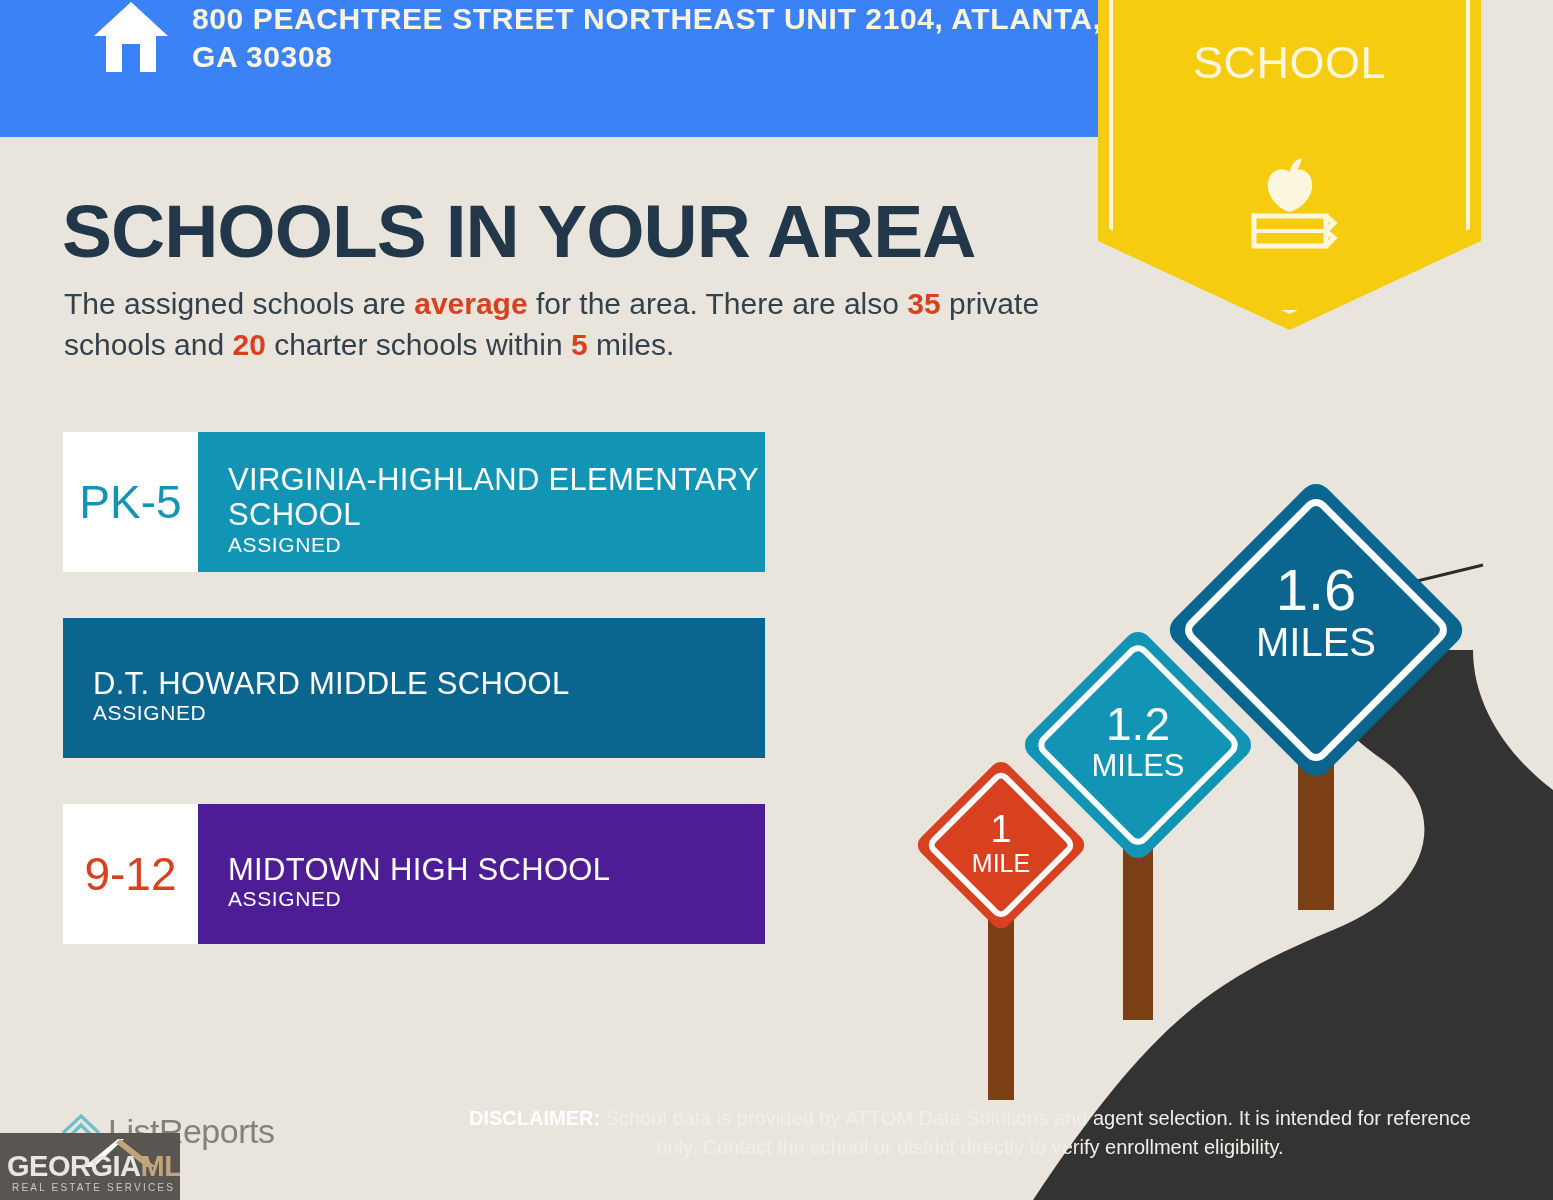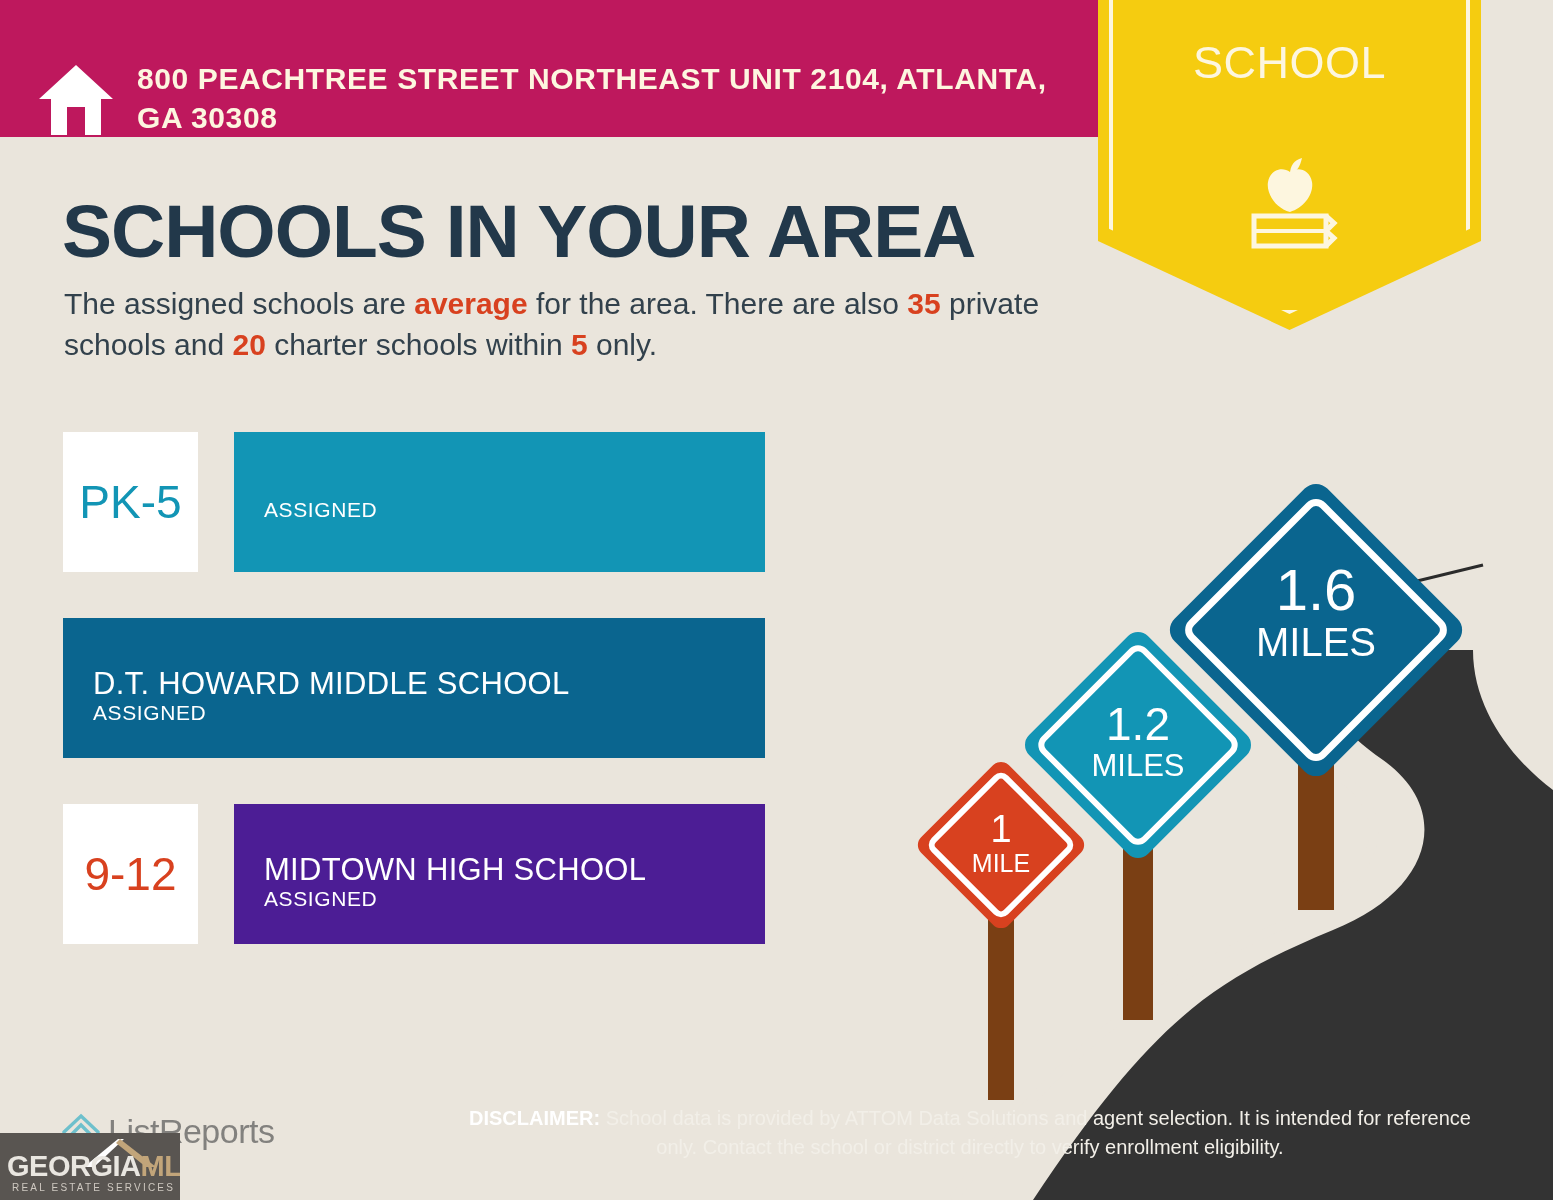--- a/index.html
+++ b/index.html
@@ -8,23 +8,23 @@
     background:#eae5dc;
     font-family:"Liberation Sans", sans-serif;
     position:relative;
     overflow:hidden;
   }
 
   
   .header {
     position:absolute; left:0; top:0;
     width:1255px; height:137px;
-    background:#be185d;
-    display:flex; align-items:flex-end;
-    padding-left:37px;
+    background:#3b82f6;
+    display:flex; align-items:flex-start;
+    padding-left:92px;
     z-index:3;
   }
   .house-icon { width:78px; height:74px; flex:0 0 78px; margin-right:22px; }
   .addr {
     color:#fdf6df;
     font-size:30px;
     font-weight:bold;
     letter-spacing:.6px;
     line-height:1.28;
     max-width:960px;
@@ -71,21 +71,21 @@
     width:1030px;
     font-size:30px;
     color:#32414c;
     line-height:1.38;
     z-index:2;
   }
   .subtitle b { color:#d8411f; }
 
   
   .cards { position:absolute; left:63px; top:432px; width:702px; z-index:2; }
-  .card { display:flex; height:140px; margin-bottom:46px;gap:36px; }
+  .card { display:flex; height:140px; margin-bottom:46px; }
   .grade {
     width:135px; flex:0 0 135px;
     background:#ffffff;
     display:flex; align-items:center; justify-content:center;
     font-size:46px;
   }
   .cbody {
     flex:1;
     padding:16px 0 0 30px;
     color:#ffffff;
@@ -155,27 +155,28 @@
     <path d="M60 22 C52 16 40 20 38 32 C36 44 46 58 60 62 C74 58 84 44 82 32 C80 20 68 16 60 22 Z" fill="#fdf6df"></path>
     <path d="M60 24 C60 16 64 10 72 8 C70 16 68 21 60 24 Z" fill="#fdf6df"></path>
     <rect x="24" y="66" width="72" height="30" fill="none" stroke="#fdf6df" stroke-width="5"></rect>
     <line x1="24" y1="81" x2="96" y2="81" stroke="#fdf6df" stroke-width="4"></line>
     <path d="M96 66 L104 73 L96 81 L104 88 L96 96" fill="none" stroke="#fdf6df" stroke-width="5"></path>
   </svg>
 </div>
 
 <h1 class="title">SCHOOLS IN YOUR AREA</h1>
 
-<p class="subtitle"><span>The assigned schools are </span><b>average</b><span> for the area. There are also </span><b>35</b><span> private schools and </span><b>20</b><span> charter schools within </span><b>5</b><span> only.</span></p>
+<p class="subtitle"><span>The assigned schools are </span><b>average</b><span> for the area. There are also </span><b>35</b><span> private schools and </span><b>20</b><span> charter schools within </span><b>5</b><span> miles.</span></p>
 
 <div class="cards">
 
   <div class="card">
     <div class="grade" style="color:#1295b5">PK-5</div>
     <div class="cbody" style="background:#1295b5">
+      <div class="sname">VIRGINIA-HIGHLAND ELEMENTARY SCHOOL</div>
       <div class="sassigned">ASSIGNED</div>
     </div>
   </div>
 
   <div class="card">
     <div class="cbody" style="background:#0a658f">
       <div class="sname">D.T. HOWARD MIDDLE SCHOOL</div>
       <div class="sassigned">ASSIGNED</div>
     </div>
   </div>

